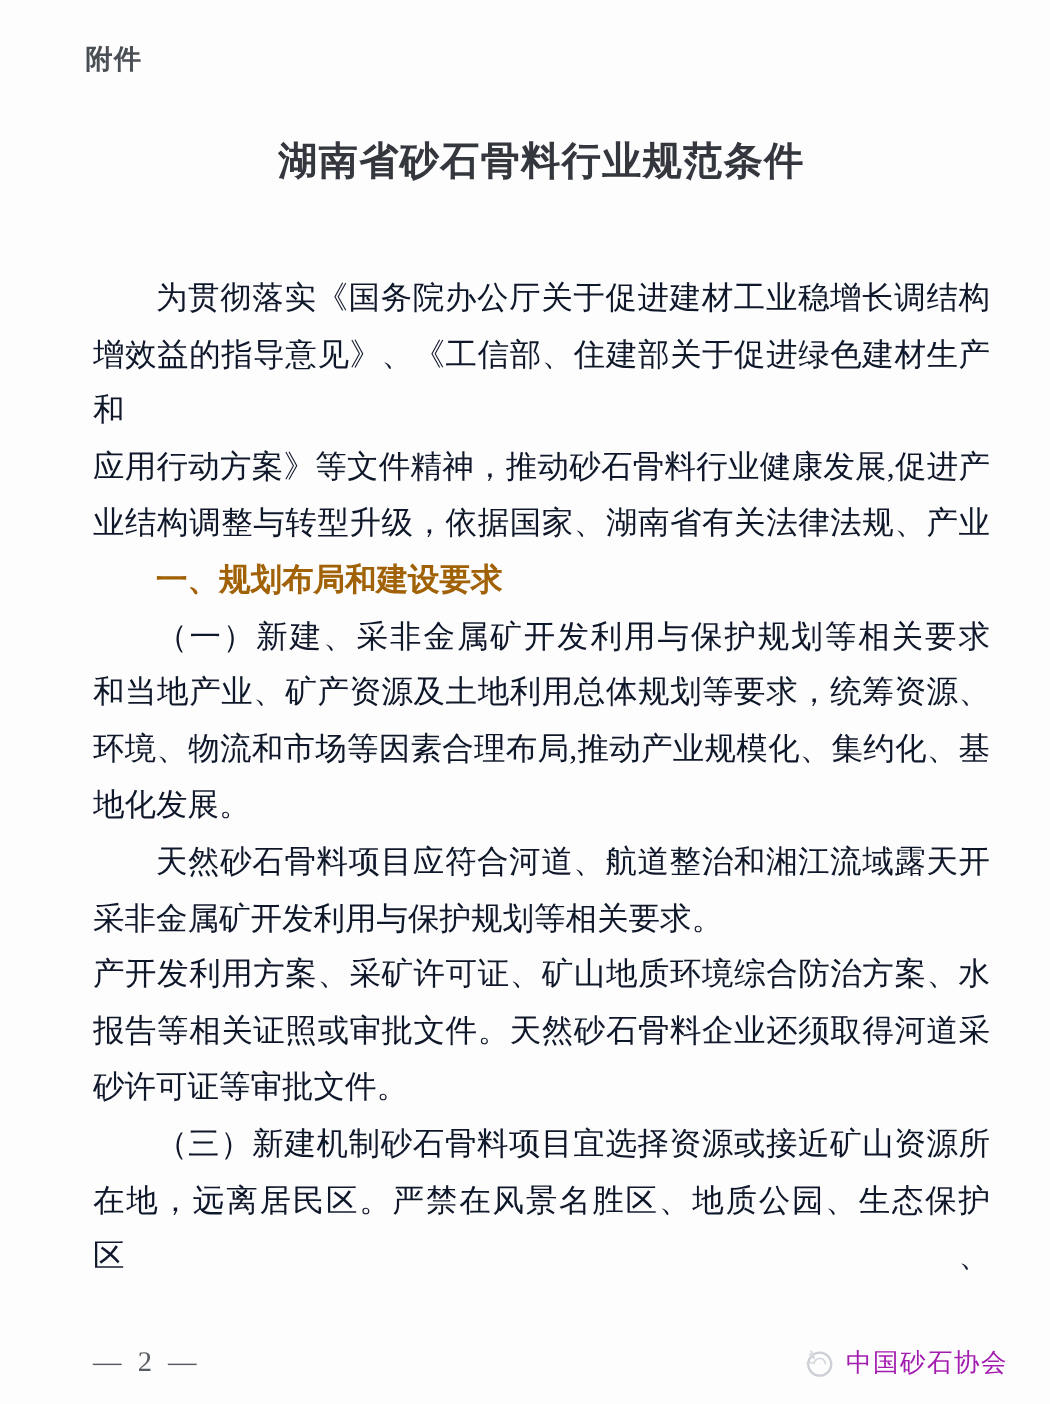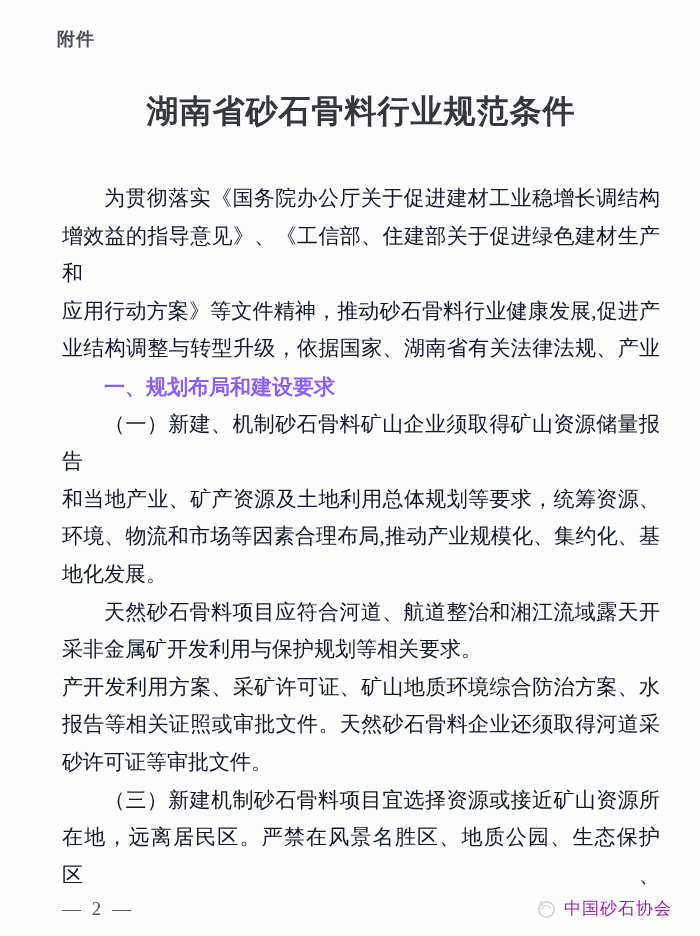--- a/index.html
+++ b/index.html
@@ -24,21 +24,21 @@
     color: #4a4e55;
     letter-spacing: 1px;
     font-family: "Liberation Sans", "DejaVu Sans", sans-serif;
   }
   .doc-title {
     position: absolute;
     top: 90px;
     left: 62px;
     width: 598px;
     text-align: center;
-    font-size: 32px;
+    font-size: 26px;
     font-weight: bold;
     color: #34383e;
     letter-spacing: 1px;
   }
   .body-block {
     position: absolute;
     top: 180px;
     left: 62px;
     width: 598px;
   }
@@ -53,21 +53,21 @@
   .line.short {
     text-align: left;
     text-align-last: left;
   }
   .line.indent {
     text-indent: 2em;
   }
   .line.heading {
     font-family: "Liberation Sans", "DejaVu Sans", sans-serif;
     font-weight: bold;
-    color: #8b5cf6;
+    color: #a16207;
   }
   .footer {
     position: absolute;
     left: 62px;
     right: 28px;
     bottom: 16px;
     display: flex;
     justify-content: space-between;
     align-items: center;
   }
@@ -101,21 +101,21 @@
   <div class="attachment">附件</div>
 
   <div class="doc-title">湖南省砂石骨料行业规范条件</div>
 
   <div class="body-block">
     <div class="line indent">为贯彻落实《国务院办公厅关于促进建材工业稳增长调结构</div>
     <div class="line">增效益的指导意见》、《工信部、住建部关于促进绿色建材生产和</div>
     <div class="line">应用行动方案》等文件精神，推动砂石骨料行业健康发展,促进产</div>
     <div class="line">业结构调整与转型升级，依据国家、湖南省有关法律法规、产业</div>
     <div class="line indent short heading">一、规划布局和建设要求</div>
-    <div class="line indent">（一）新建、机制砂石骨料矿山企业须取得矿山资源储量报告</div>
+    <div class="line indent">（一）新建、采非金属矿开发利用与保护规划等相关要求</div>
     <div class="line">和当地产业、矿产资源及土地利用总体规划等要求，统筹资源、</div>
     <div class="line">环境、物流和市场等因素合理布局,推动产业规模化、集约化、基</div>
     <div class="line short">地化发展。</div>
     <div class="line indent">天然砂石骨料项目应符合河道、航道整治和湘江流域露天开</div>
     <div class="line short">采非金属矿开发利用与保护规划等相关要求。</div>
     <div class="line">产开发利用方案、采矿许可证、矿山地质环境综合防治方案、水</div>
     <div class="line">报告等相关证照或审批文件。天然砂石骨料企业还须取得河道采</div>
     <div class="line short">砂许可证等审批文件。</div>
     <div class="line indent">（三）新建机制砂石骨料项目宜选择资源或接近矿山资源所</div>
     <div class="line">在地，远离居民区。严禁在风景名胜区、地质公园、生态保护区、</div>

